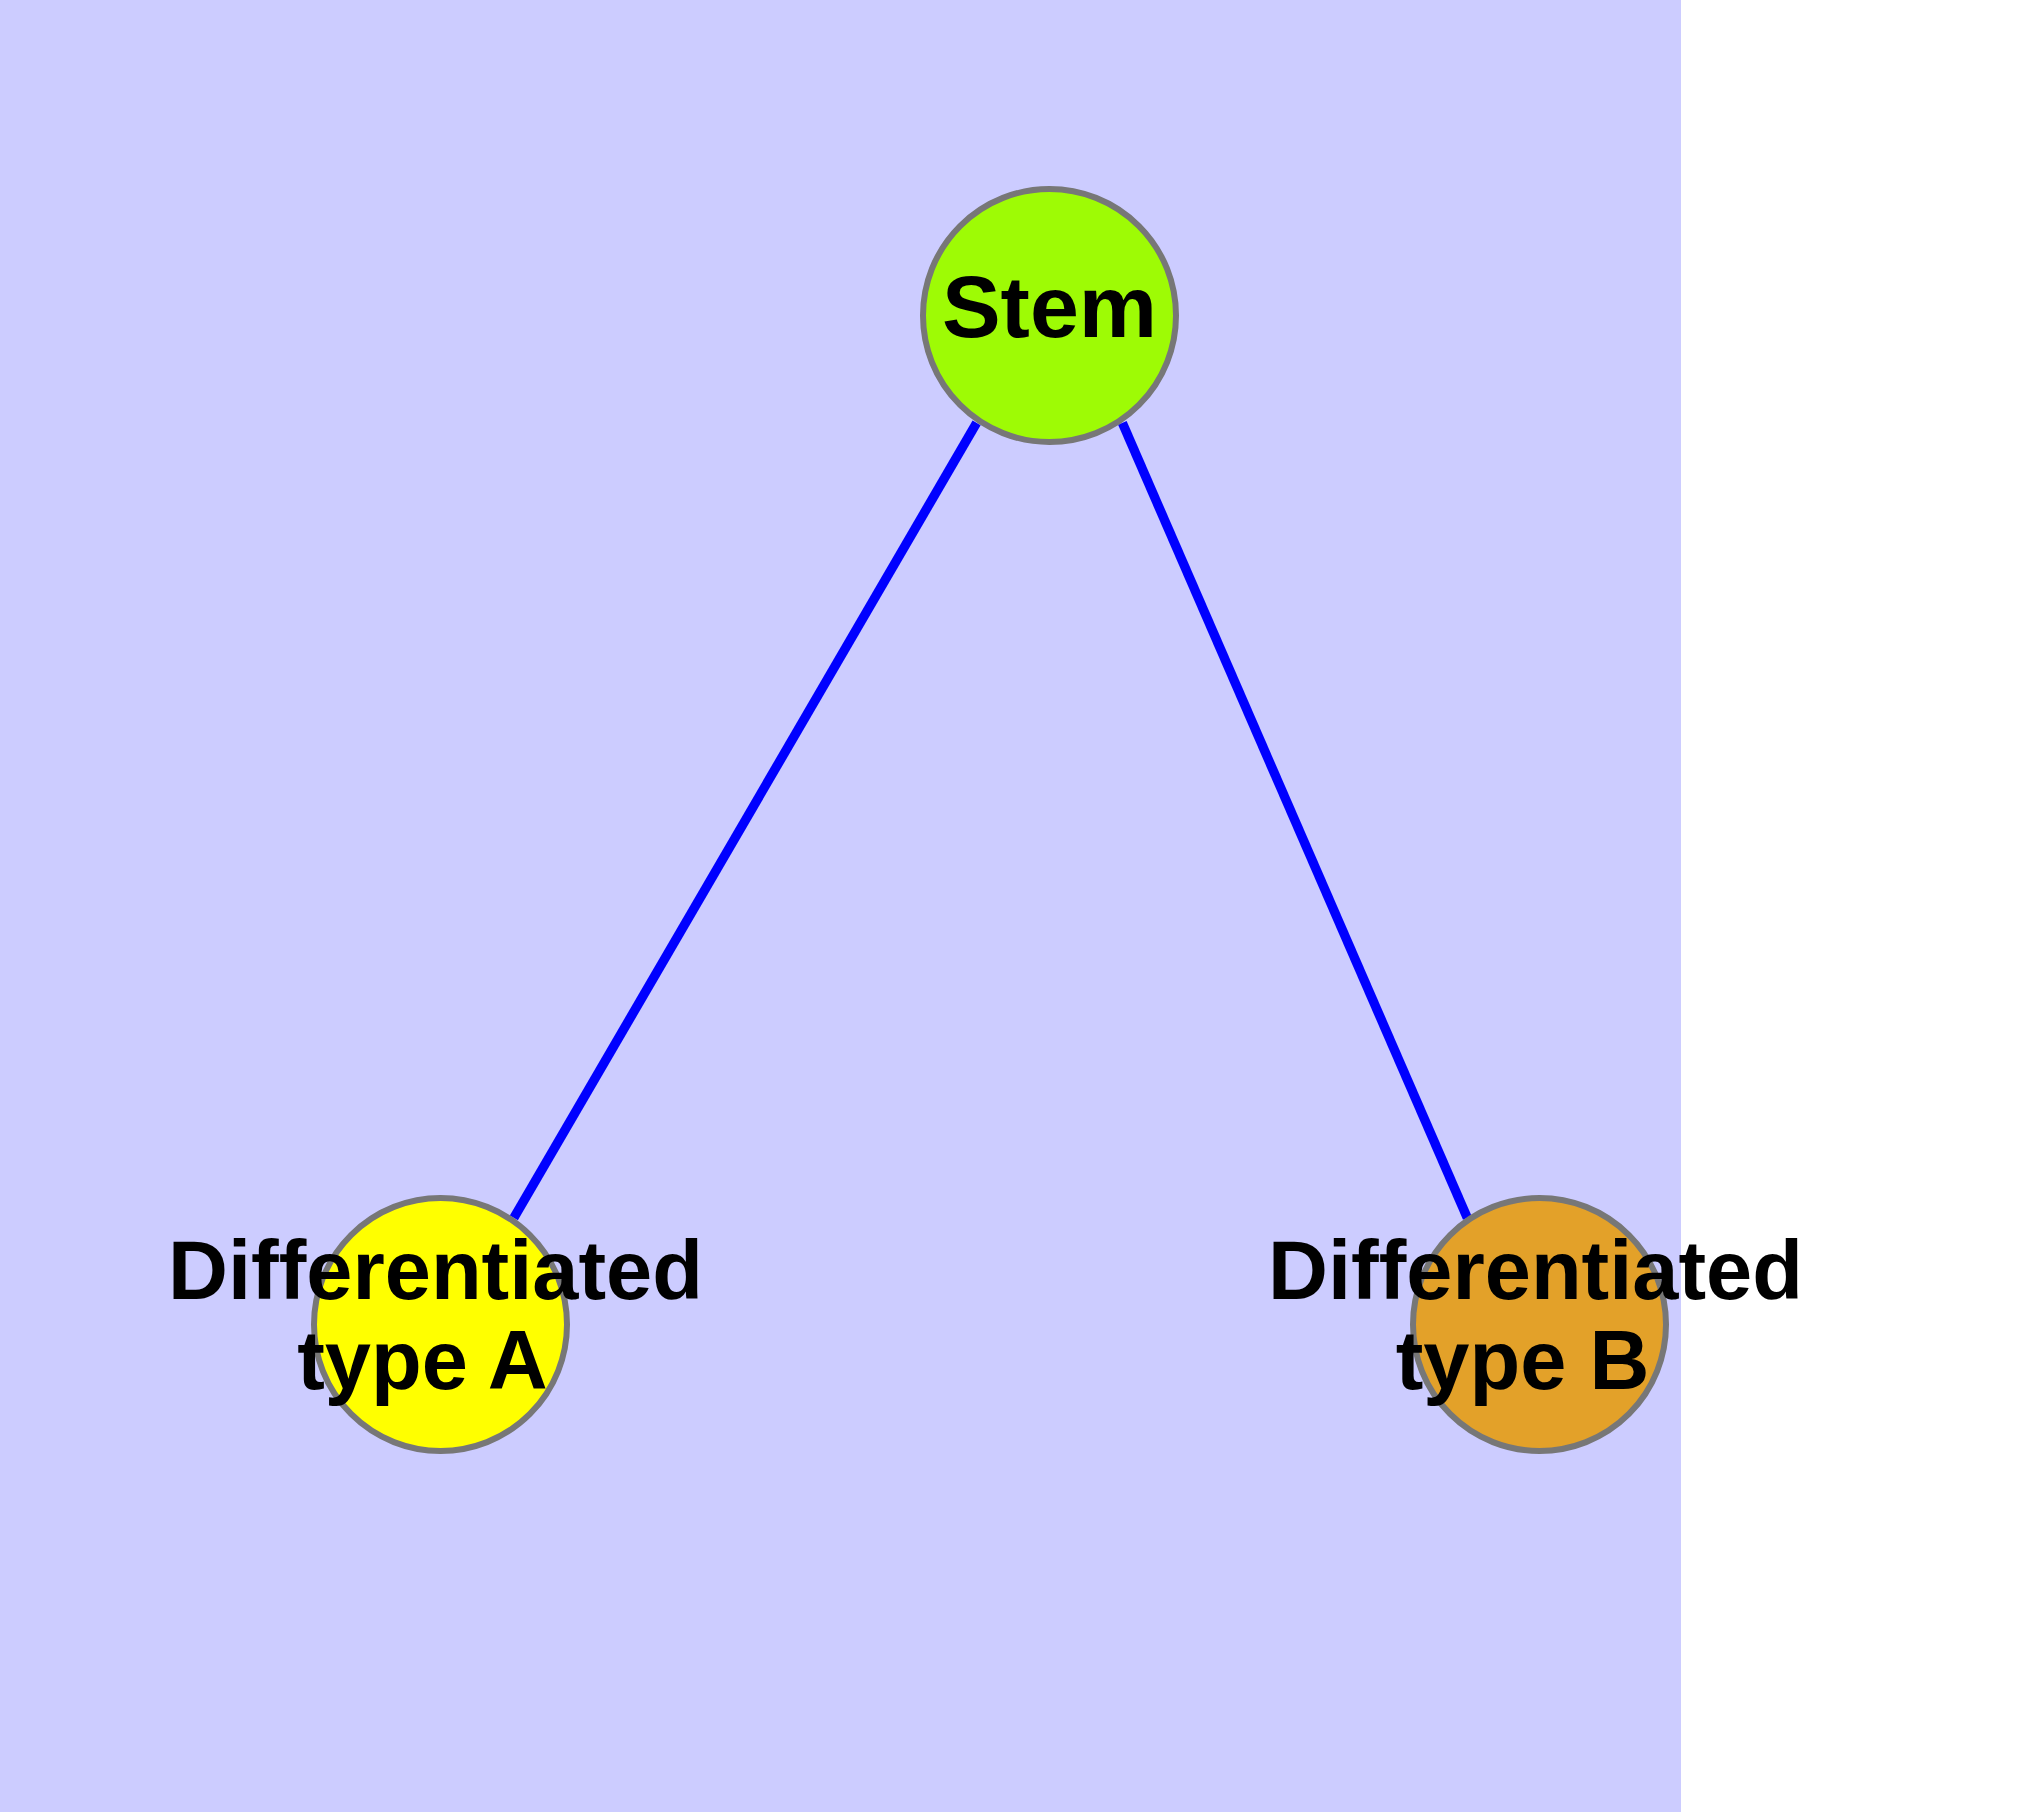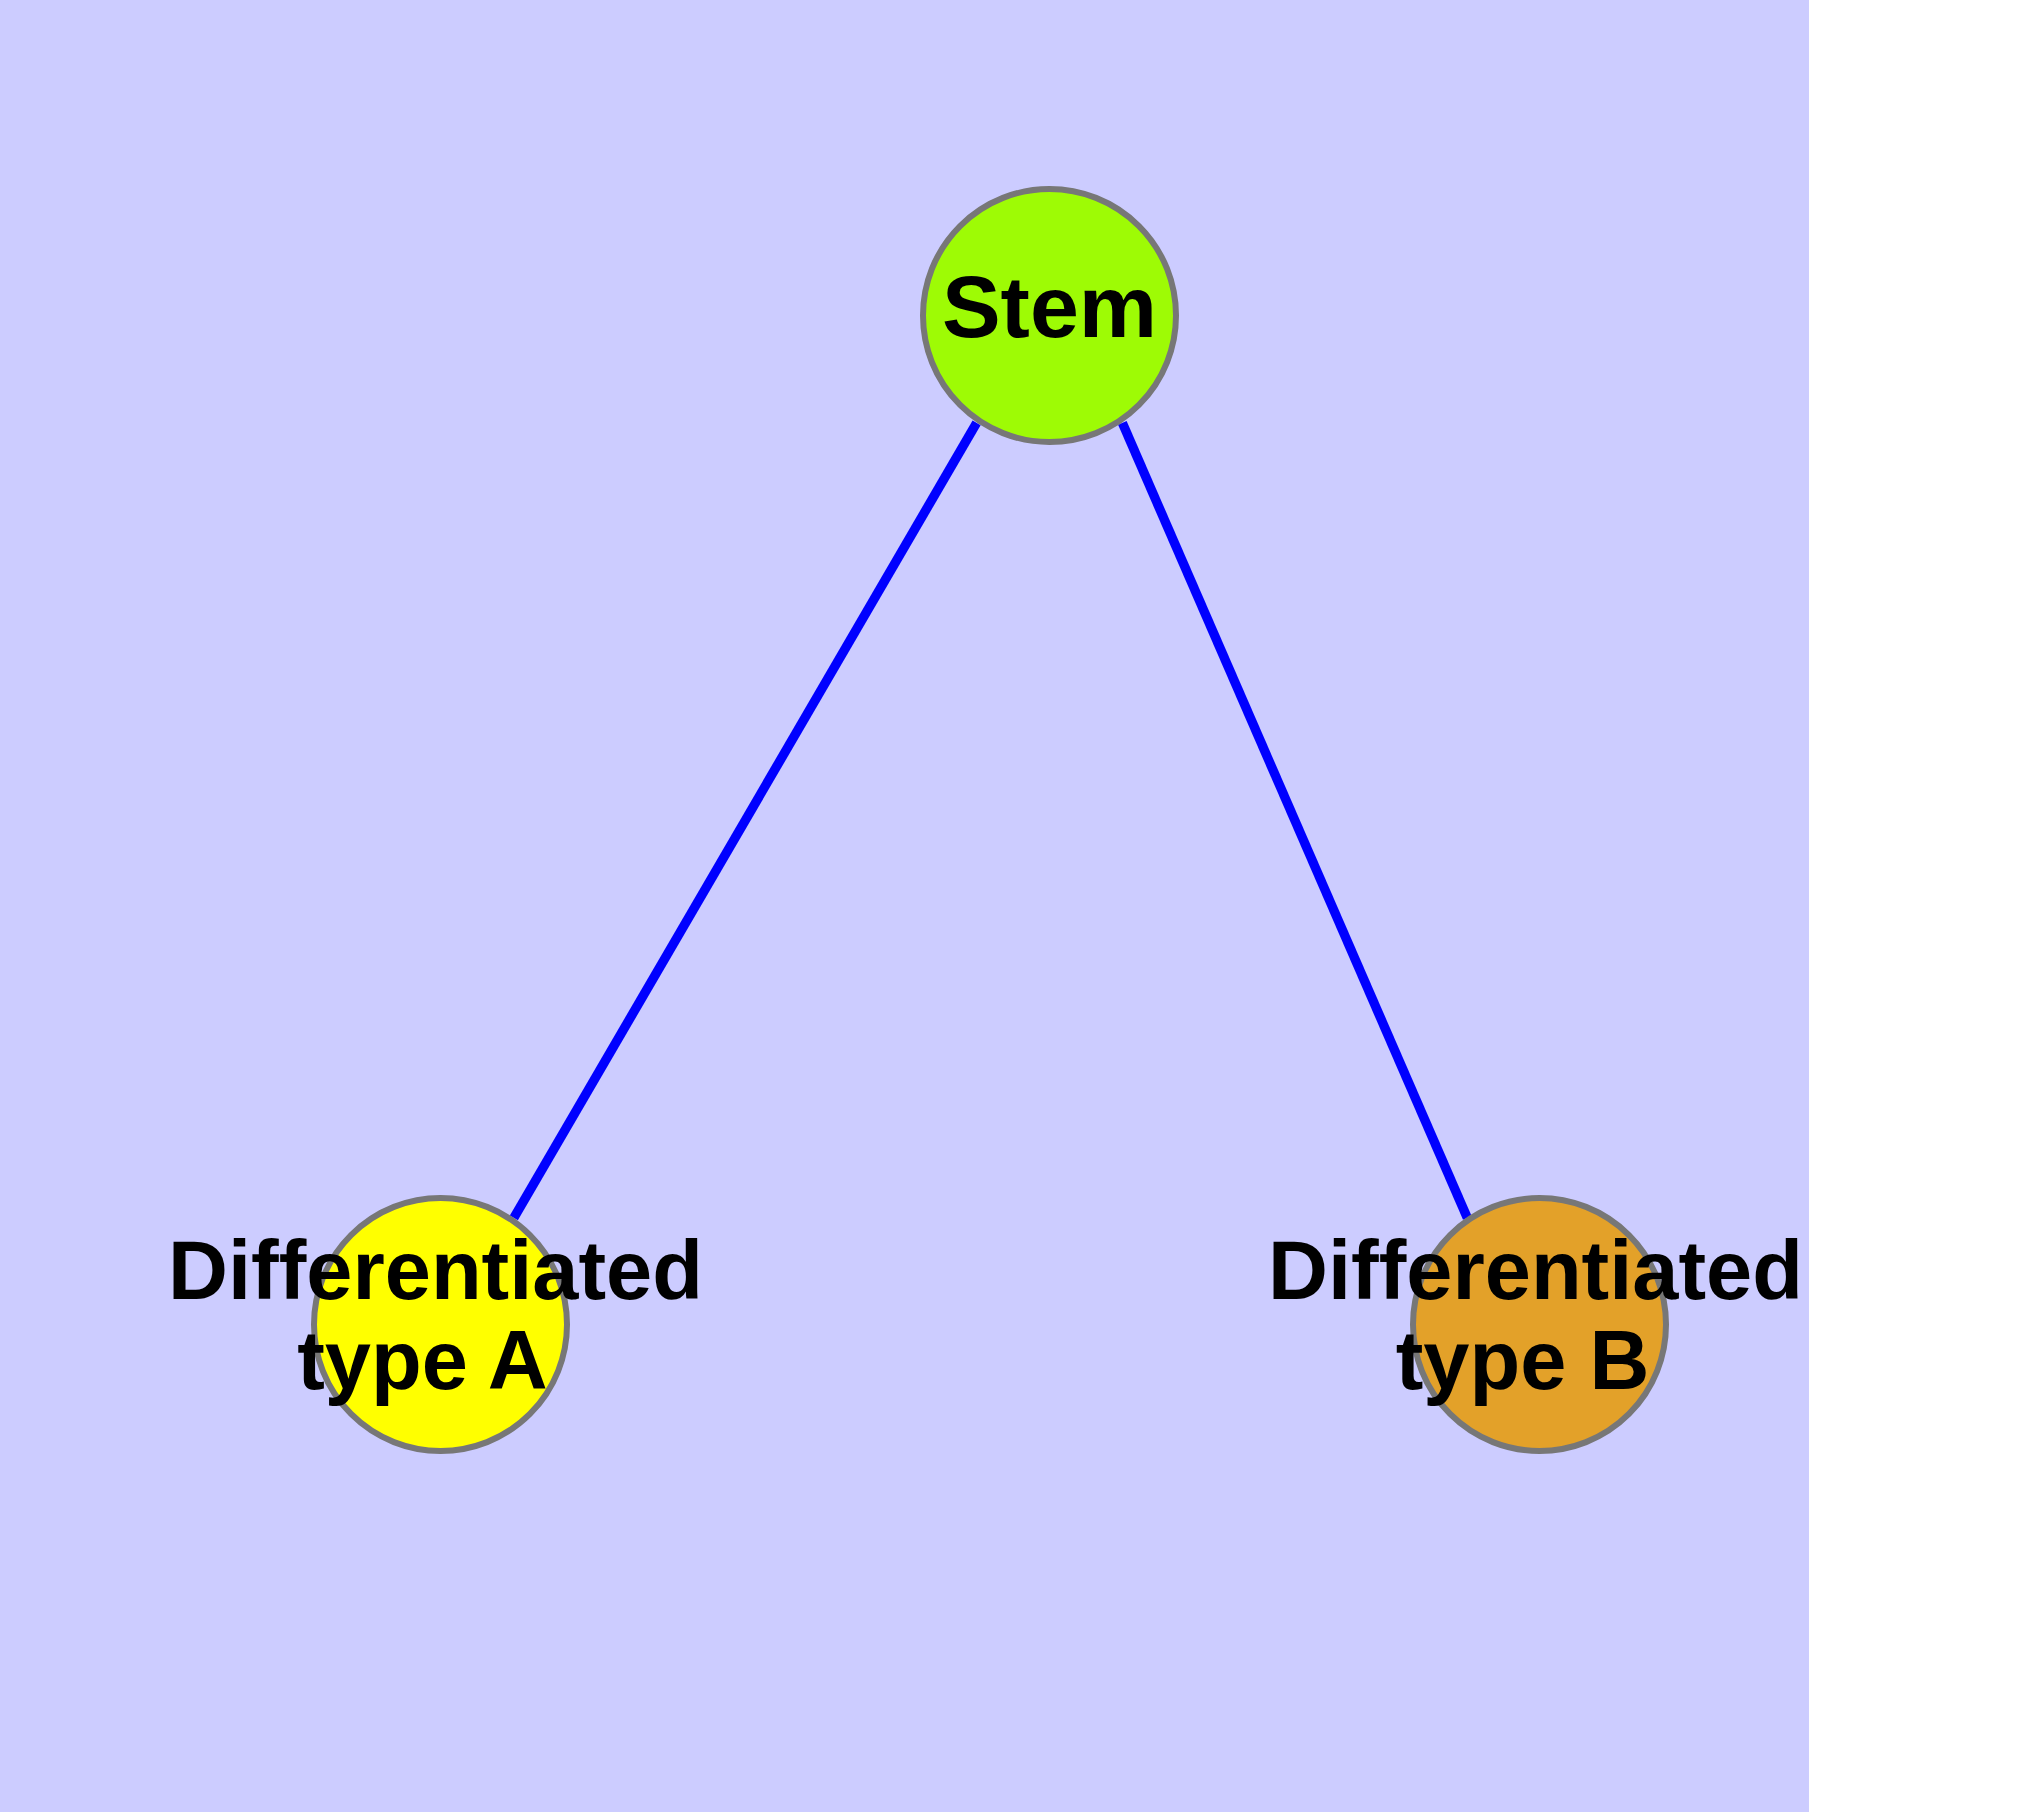--- a/index.html
+++ b/index.html
@@ -8,21 +8,21 @@
     padding: 0;
   }
   body {
     width: 2021px;
     height: 1812px;
     overflow: hidden;
     font-family: "Liberation Sans", sans-serif;
   }
   #graph-canvas {
     position: relative;
-    width: 1809px;
+    width: 1681px;
     height: 1812px;
     background: #ccccff;
   }
   #edge-layer {
     position: absolute;
     left: 0;
     top: 0;
     width: 2021px;
     height: 1812px;
   }

